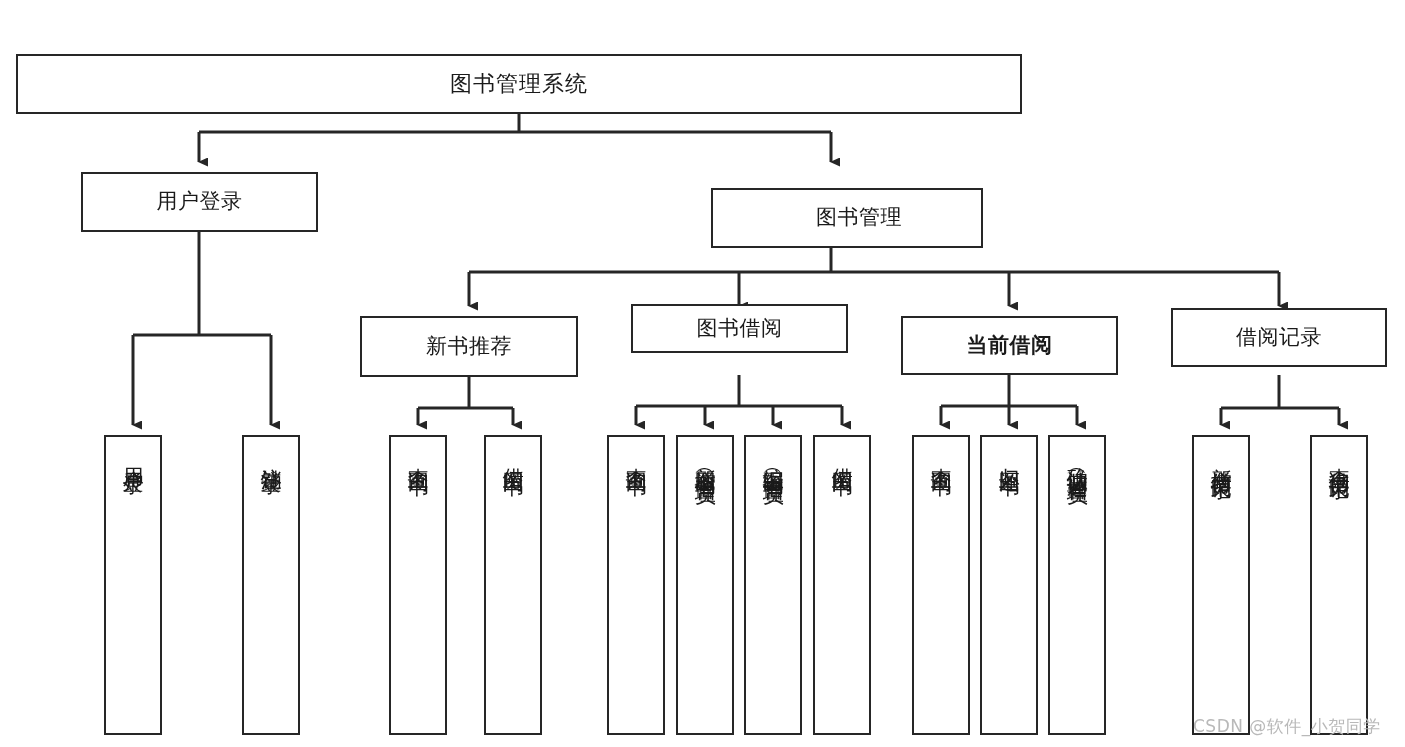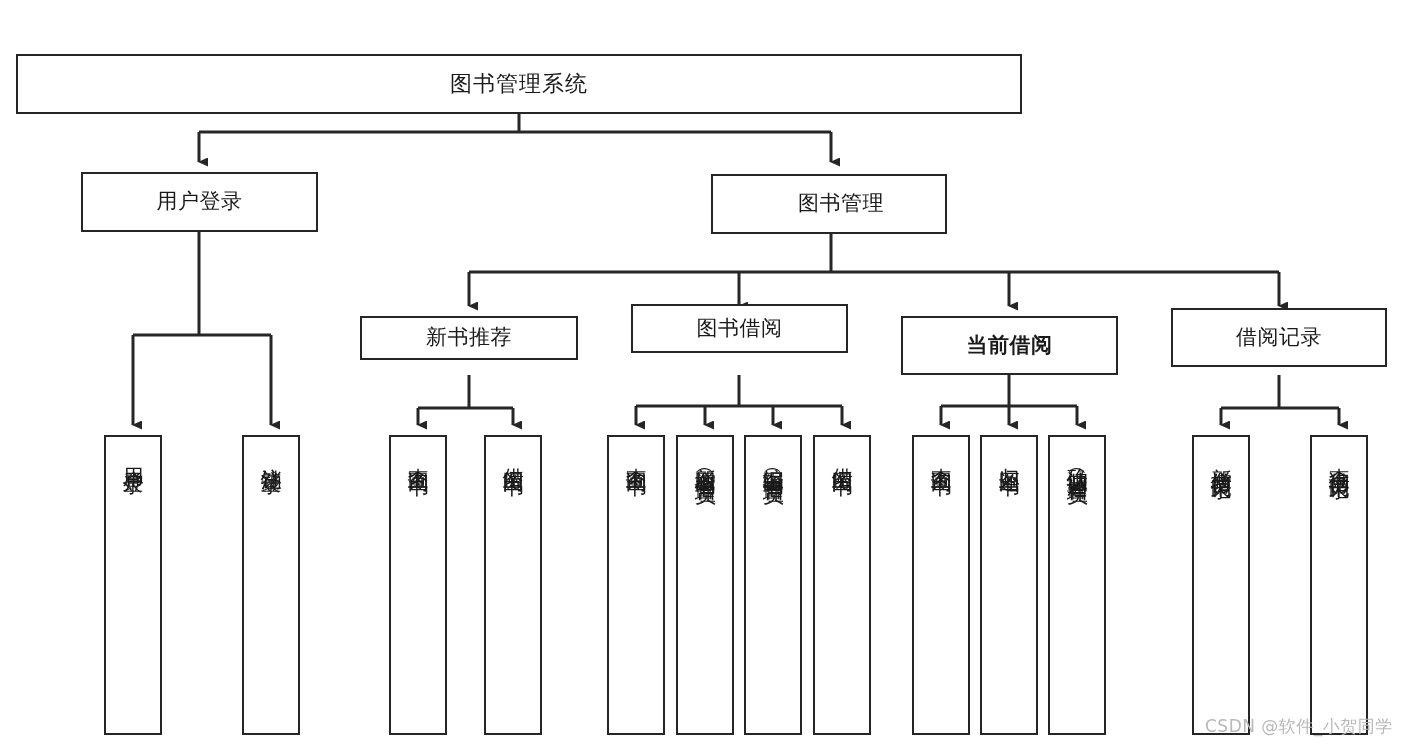--- a/index.html
+++ b/index.html
@@ -61,21 +61,20 @@
     letter-spacing: 2.5px;
     white-space: nowrap;
   }
   .watermark {
     position: absolute;
     font-size: 17px;
     color: #b9b9b9;
     letter-spacing: 0.5px;
     white-space: nowrap;
     pointer-events: none;
-    padding-left: 12px;
   }
 </style>
 </head>
 <body>
 
 <div id="diagram-root">
 
   <svg id="diagram-svg" viewBox="0 0 1405 747" xmlns="http://www.w3.org/2000/svg">
     <defs>
       <marker id="arrowhead" markerWidth="9" markerHeight="10" refX="4.5" refY="9" orient="auto" markerUnits="userSpaceOnUse">
@@ -139,25 +138,25 @@
   </svg>
 
   <div class="node root horizontal" style="left:16px; top:13px; width:1006px; height:60px;margin-top:41px;">
     <span class="node-label">图书管理系统</span>
   </div>
 
   <div class="node horizontal" style="left:81px; top:172px; width:237px; height:60px;">
     <span class="node-label">用户登录</span>
   </div>
 
-  <div class="node horizontal" style="left:711px; top:174px; width:236px; height:60px;padding-left:24px;">
+  <div class="node horizontal" style="left:711px; top:188px; width:272px; height:60px;padding-left:24px;">
     <span class="node-label">图书管理</span>
   </div>
 
-  <div class="node horizontal" style="left:360px; top:316px; width:218px; height:44px;">
+  <div class="node horizontal" style="left:360px; top:316px; width:218px; height:61px;">
     <span class="node-label">新书推荐</span>
   </div>
 
   <div class="node horizontal" style="left:631px; top:304px; width:217px; height:49px;">
     <span class="node-label">图书借阅</span>
   </div>
 
   <div class="node horizontal" style="left:901px; top:316px; width:217px; height:59px;font-weight:bold;">
     <span class="node-label">当前借阅</span>
   </div>

